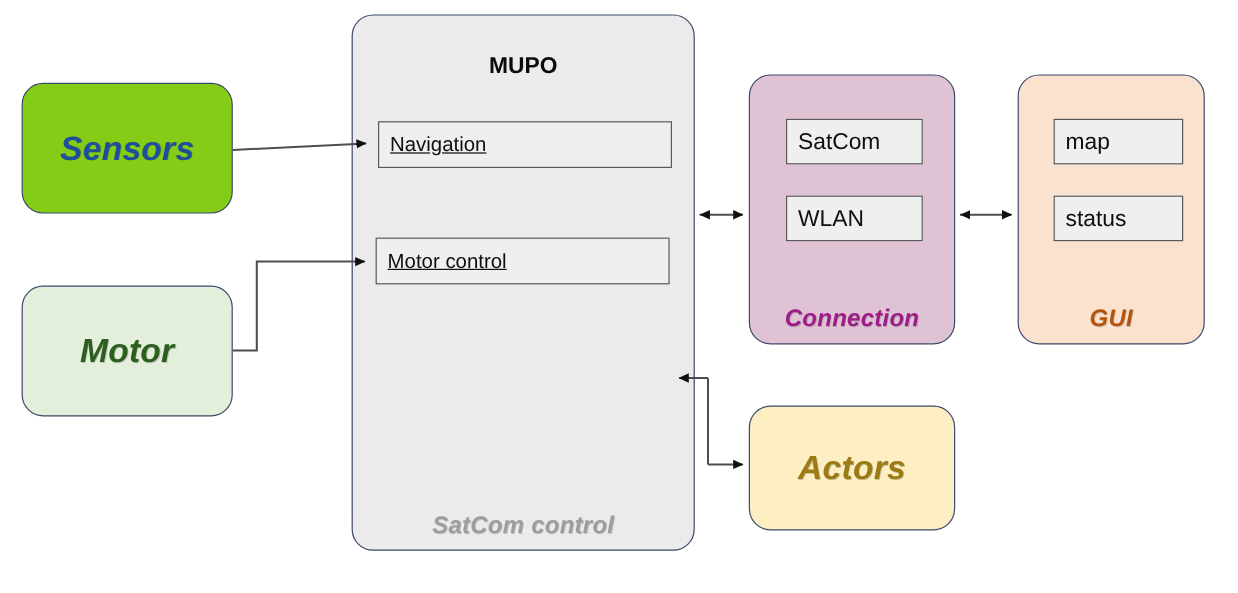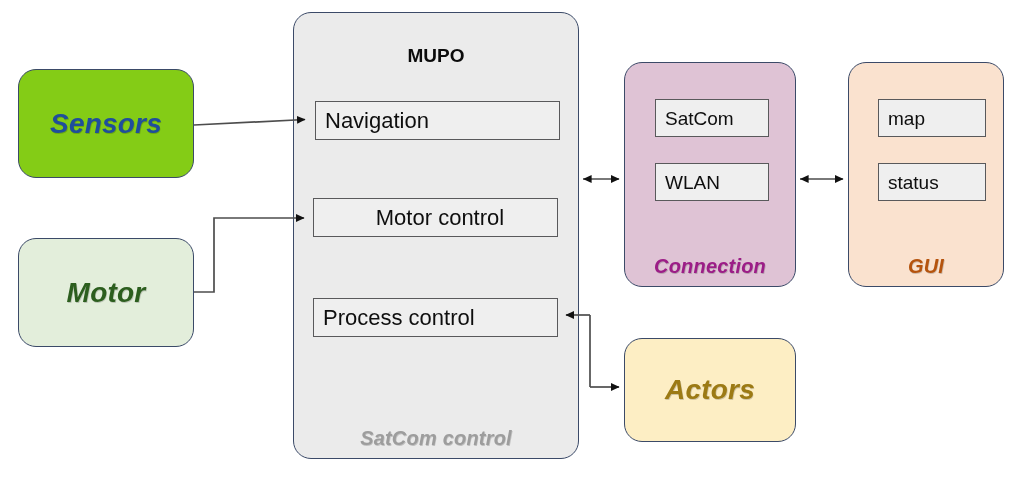--- a/index.html
+++ b/index.html
@@ -60,21 +60,21 @@
     display: flex;
     align-items: center;
     padding-left: 9px;
   }
   .subbox span {
     font-size: 19px;
     color: #0e0e0e;
     white-space: nowrap;
     line-height: 1;
   }
-  .subbox.wide span { font-size: 22px; }
+  .subbox.wide span { font-size: 17px; text-decoration: underline; }
 
   
   #mupo-title {
     position: absolute;
     font-size: 19px;
     font-weight: bold;
     color: #0b0b0b;
     white-space: nowrap;
   }
 
@@ -102,25 +102,22 @@
   </div>
 
   <div class="node bottom-label" id="node-mupo" style="left: 293px; top: 12px; width: 286px; height: 447px; background: rgb(235, 235, 235); border-color: rgb(59, 74, 104);">
     <span class="node-label" style="color: rgb(157, 157, 157);">SatCom control</span>
   </div>
   <div id="mupo-title" style="left: 293px; width: 286px; text-align: center; top: 33px; margin-top: 12px;">MUPO</div>
 
   <div class="subbox wide" id="block-navigation" style="left: 315px; top: 101px; width: 245px; height: 39px;">
     <span>Navigation</span>
   </div>
-  <div class="subbox wide" id="block-motor-control" style="left: 313px; top: 198px; width: 245px; height: 39px; justify-content: center;">
+  <div class="subbox wide" id="block-motor-control" style="left: 313px; top: 198px; width: 245px; height: 39px;">
     <span>Motor control</span>
-  </div>
-  <div class="subbox wide" id="block-process-control" style="left: 313px; top: 298px; width: 245px; height: 39px;">
-    <span>Process control</span>
   </div>
 
   <div class="node bottom-label" id="node-connection" style="left: 624px; top: 62px; width: 172px; height: 225px; background: rgb(223, 195, 213); border-color: rgb(59, 74, 104);">
     <span class="node-label" style="color: rgb(156, 29, 135);">Connection</span>
   </div>
   <div class="subbox" id="block-satcom" style="left: 655px; top: 99px; width: 114px; height: 38px;">
     <span>SatCom</span>
   </div>
   <div class="subbox" id="block-wlan" style="left: 655px; top: 163px; width: 114px; height: 38px;">
     <span>WLAN</span>

